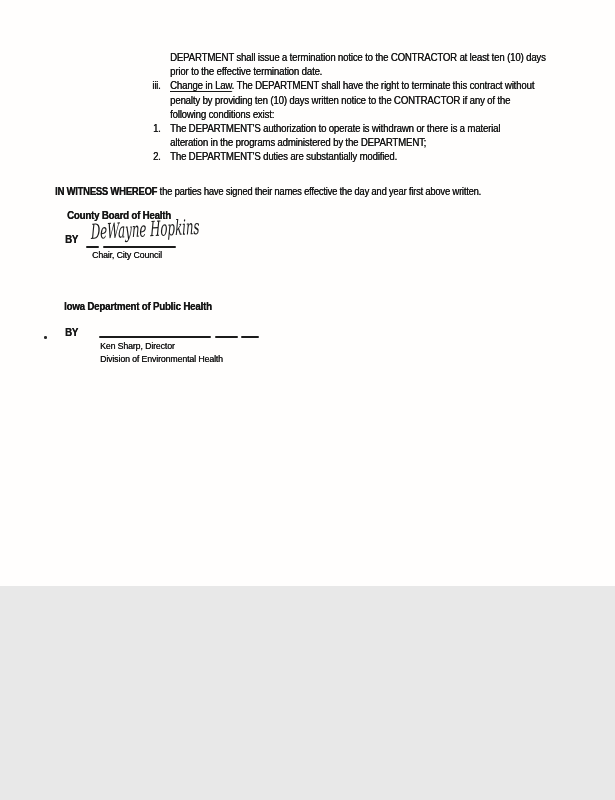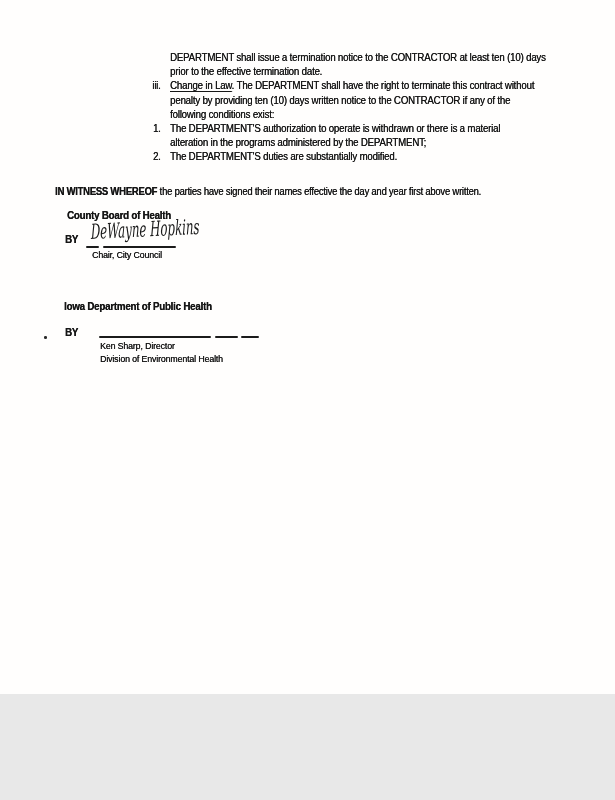--- a/index.html
+++ b/index.html
@@ -1,18 +1,18 @@
 <!DOCTYPE html>
 <html><head>
 <meta charset="utf-8">
 <style>
   html,body{margin:0;padding:0;background:#e8e8e8;}
   .page{
     position:relative;
-    width:615px;height:694px;
+    width:615px;height:586px;
     margin:0 auto;
     background:#fffefd;
     font-family:"Liberation Sans",sans-serif;
     color:#161616;
     overflow:hidden;
   }
   
   .clauses{
     position:absolute;left:170px;top:51px;width:420px;
   }

